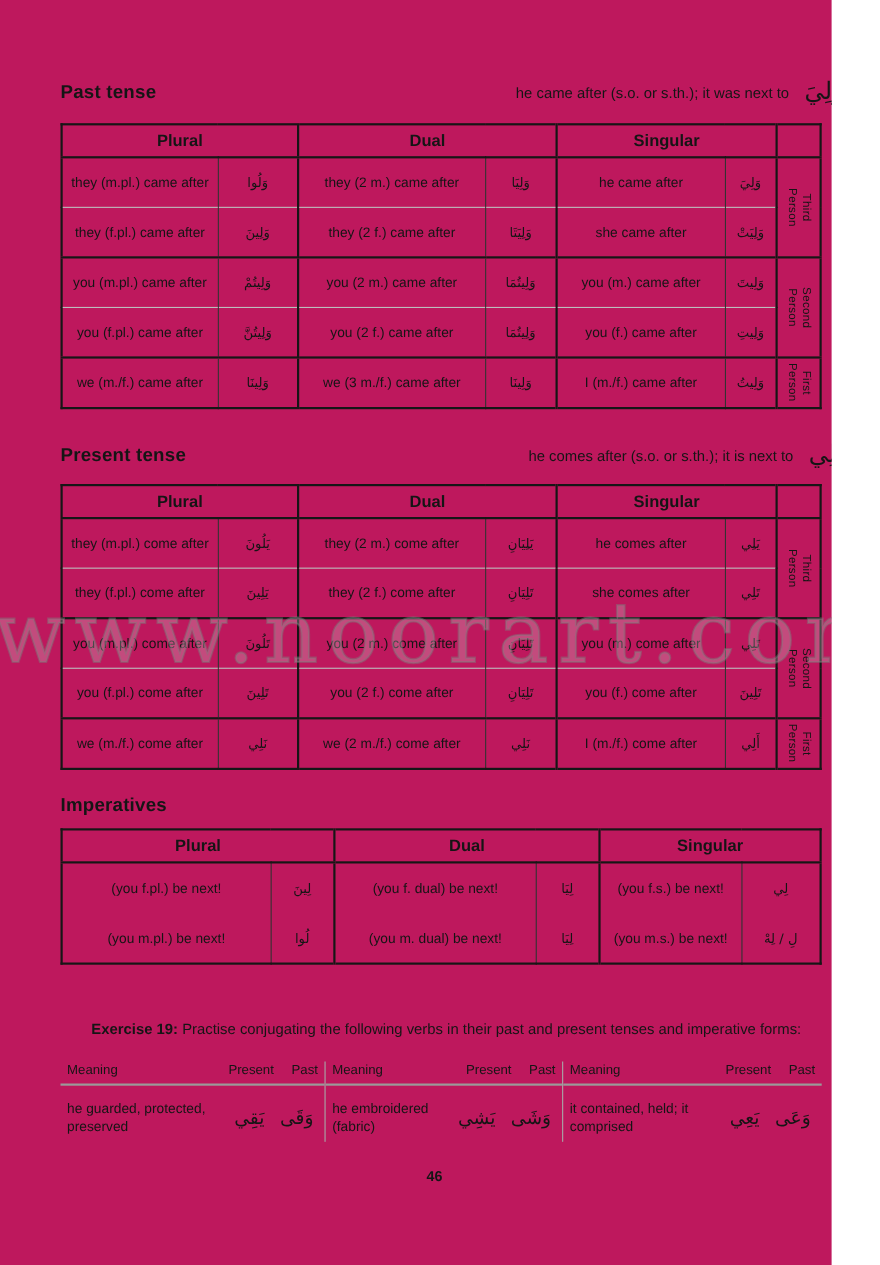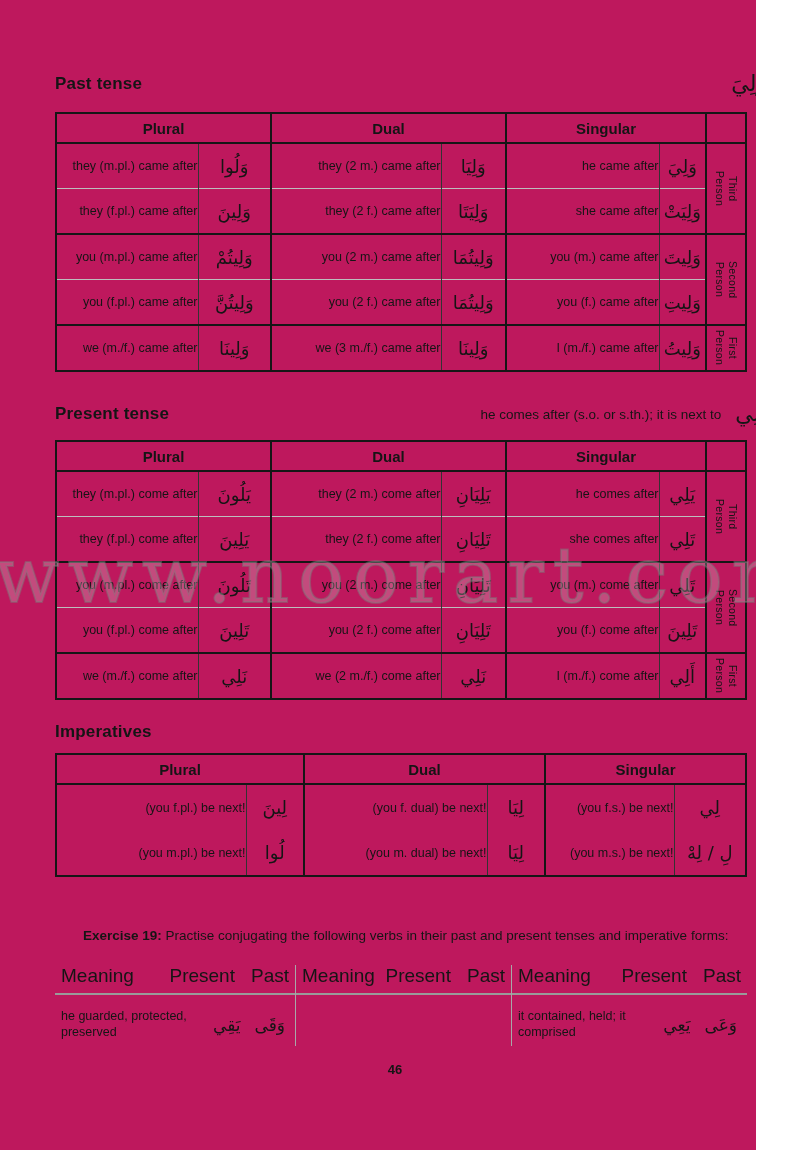--- a/index.html
+++ b/index.html
@@ -10,41 +10,41 @@
   
   .sec-head{position:absolute;left:55px;width:712px;display:flex;justify-content:space-between;align-items:flex-end;}
   .sec-title{font-weight:bold;font-size:17px;letter-spacing:.2px;}
   .gloss-wrap{display:flex;align-items:flex-end;}
   .gloss{font-size:13.5px;padding-bottom:2px;}
   .gloss-ar{font-family:"DejaVu Sans",sans-serif;font-size:22px;direction:rtl;margin-left:14px;line-height:1;position:relative;top:1px;}
   
   table.conj{position:absolute;left:55px;width:690px;border-collapse:collapse;table-layout:fixed;border:2px solid #161616;}
   table.conj th{font-size:15px;font-weight:bold;height:28px;border-bottom:2px solid #161616;text-align:center;padding:0;}
   table.conj td{padding:0;height:44px;vertical-align:middle;}
-  td.en{font-size:12.5px;padding-left:9px;text-align:right;margin-left:10px;}
-  td.ar{font-family:"DejaVu Sans",sans-serif;font-size:18px;direction:rtl;text-align:center;}
+  td.en{font-size:12.5px;padding-left:9px;text-align:center;margin-left:10px;}
+  td.ar{font-family:"DejaVu Sans",sans-serif;font-size:12px;direction:rtl;text-align:center;}
   .b-group{border-left:2px solid #161616;}
   .b-sub{border-left:1px solid #333;}
   tr.sep-light td{border-top:1px solid #bdbdbd;}
   tr.sep-dark td{border-top:2px solid #161616;}
   td.person{
     border-left:2px solid #161616;writing-mode:vertical-rl;
     font-size:10.5px;text-align:center;white-space:pre-line;line-height:1.25;
     letter-spacing:.3px;padding:2px 0;
   }
   
   table.imp td{height:45px;}
   
   .exercise{position:absolute;left:55px;width:692px;}
   .ex-instr{font-size:13.5px;padding-left:28px;}
   .ex-instr b{font-size:13.5px;}
   .ex-groups{display:flex;margin-top:22px;}
   .ex-group{box-sizing:border-box;}
   .ex-group.g2,.ex-group.g3{border-left:1px solid #a8a8a8;}
-  .ex-head{display:flex;align-items:flex-end;font-size:19px;border-bottom:2.5px solid #9a9a9a;padding:0 6px 6px 6px;}
+  .ex-head{display:flex;align-items:flex-end;font-size:12px;border-bottom:2.5px solid #9a9a9a;padding:0 6px 6px 6px;}
   .ex-head .h-meaning{flex:1;text-align:left;}
   .ex-head .h-present{margin-right:16px;}
   .ex-body{display:flex;align-items:center;padding:14px 6px 6px 6px;}
   .ex-meaning{font-size:12.5px;line-height:1.25;}
   .ex-ar{font-family:"DejaVu Sans",sans-serif;font-size:17px;direction:rtl;white-space:nowrap;}
   .ex-body .present{margin-left:auto;margin-right:14px;}
   .ex-body .past{margin-right:4px;}
   
   .page-num{position:absolute;top:1062px;left:0;width:790px;text-align:center;font-size:13px;font-weight:600;}
   
@@ -58,20 +58,21 @@
   }
 </style>
 </head>
 <body>
 
 <div class="page">
 
   <div class="sec-head" style="top:72px;">
     <span class="sec-title">Past tense</span>
     <span class="gloss-wrap">
+      <span class="gloss">he came after (s.o. or s.th.); it was next to</span>
       <span class="gloss-ar">وَلِيَ</span>
     </span>
   </div>
 
   <table class="conj" style="top:112px;">
     <colgroup>
       <col style="width:142px">
         <col style="width:73px">
       <col style="width:170px">
         <col style="width:65px">
@@ -266,20 +267,25 @@
           <span class="ex-ar past">وَقَى</span>
         </div>
       </div>
 
       <div class="ex-group g2" style="width:216px;">
         <div class="ex-head">
           <span class="h-meaning">Meaning</span>
           <span class="h-present">Present</span>
           <span class="h-past">Past</span>
         </div>
+        <div class="ex-body">
+          <span class="ex-meaning" style="width:110px;">he embroidered (fabric)</span>
+          <span class="ex-ar present">يَشِي</span>
+          <span class="ex-ar past">وَشَى</span>
+        </div>
       </div>
 
       <div class="ex-group g3" style="width:236px;">
         <div class="ex-head">
           <span class="h-meaning">Meaning</span>
           <span class="h-present">Present</span>
           <span class="h-past">Past</span>
         </div>
         <div class="ex-body">
           <span class="ex-meaning" style="width:122px;">it contained, held; it comprised</span>

